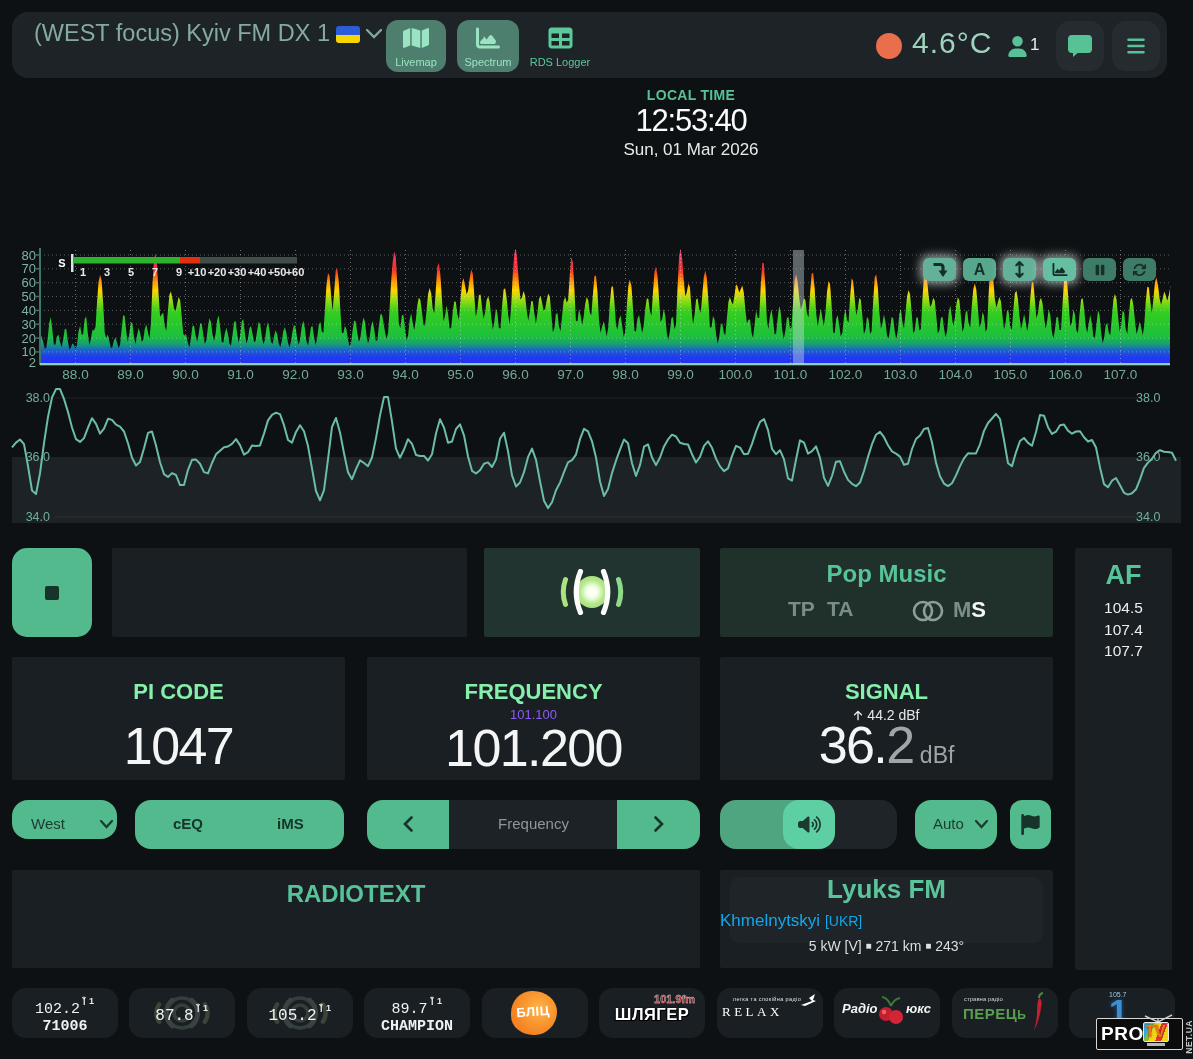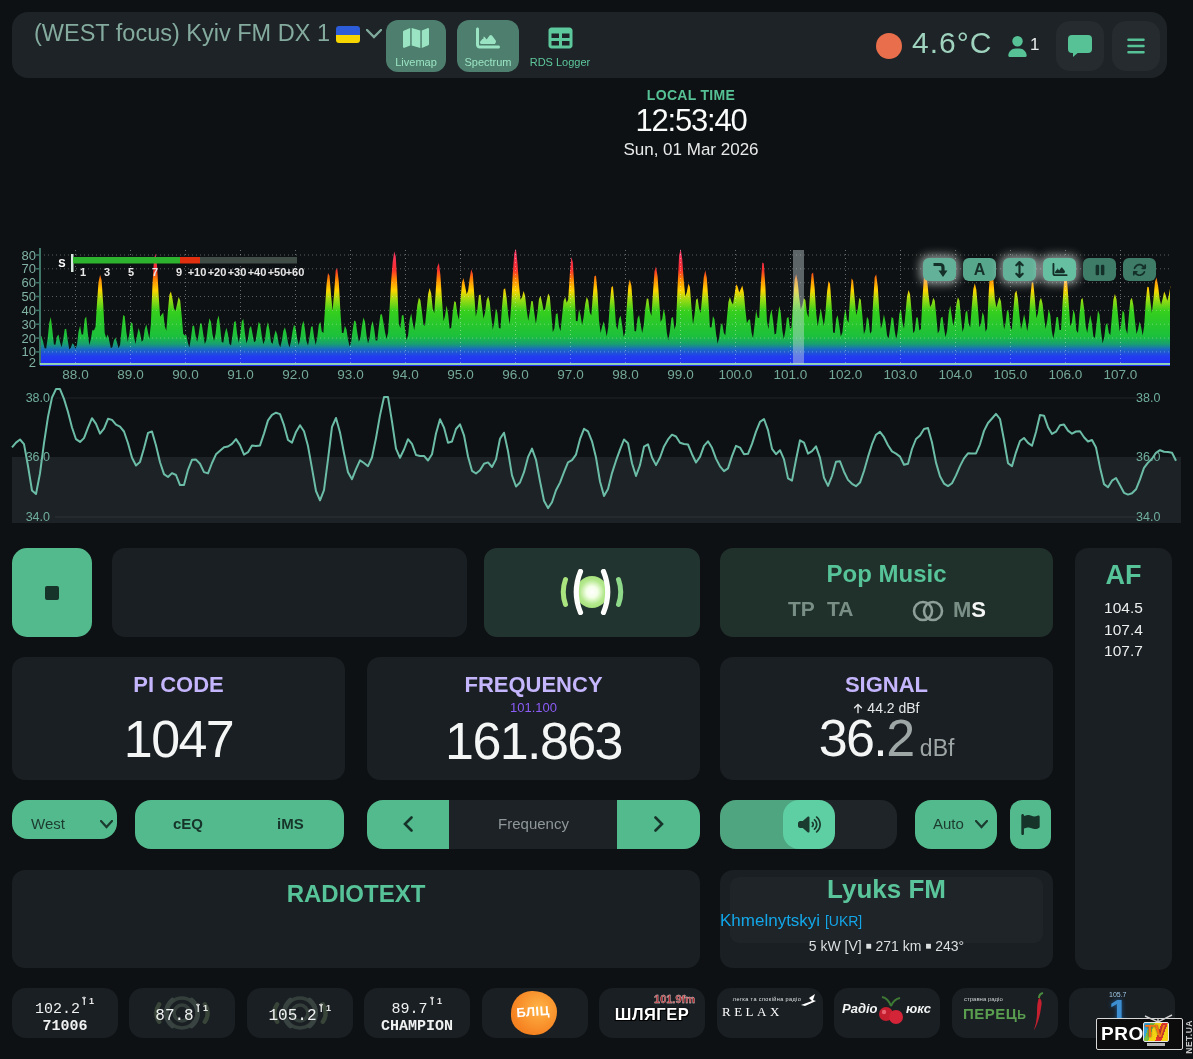--- a/index.html
+++ b/index.html
@@ -1,18 +1,18 @@
 <!DOCTYPE html>
 <html><head><meta charset="utf-8">
 <style>
 *{margin:0;padding:0;box-sizing:border-box}
 html,body{width:1193px;height:1059px;background:#0e1113;overflow:hidden;font-family:"Liberation Sans",sans-serif}
 .abs{position:absolute}
 #wrap{position:relative;width:1193px;height:1059px}
-.panel{position:absolute;background:#1a1f23;border-radius:13px}
+.panel{position:absolute;background:#1a1f23;border-radius:2px}
 .grbtn{position:absolute;background:#53ba8d;border-radius:16px}
 
 #hdr{position:absolute;left:12px;top:12px;width:1155px;height:66px;background:#1d2327;border-radius:16px}
 #title{position:absolute;left:34px;top:18px;font-size:23.5px;line-height:27px;color:#84ab9d}
 .flag{display:inline-block;width:24px;height:17px;border-radius:3px;overflow:hidden;vertical-align:-2px;margin-left:6px}
 .flag div{height:8.5px;background:#2c5cd8}.flag div+div{background:#f6d500}
 .chev{display:inline-block;margin-left:6px;vertical-align:2px}
 .topbtn{position:absolute;top:20px;height:52px;border-radius:12px;text-align:center;color:#8ee0bd}
 .topbtn .lb{font-size:11px;margin-top:2px;color:#9be4c3}
 .iconbtn{position:absolute;top:21px;width:48px;height:50px;background:#252b2f;border-radius:14px;display:flex;align-items:center;justify-content:center}
@@ -29,21 +29,21 @@
 #stopbtn{position:absolute;left:12px;top:548px;width:80px;height:89px;background:#53ba8d;border-radius:15px}
 #stopbtn i{position:absolute;left:33px;top:38px;width:14px;height:14px;background:#16342a;border-radius:2px}
 #emptyp{left:112px;top:548px;width:355px;height:89px}
 #playp{left:484px;top:548px;width:216px;height:89px;background:#223430}
 #popp{left:720px;top:548px;width:333px;height:89px;background:#20312b}
 #afp{left:1075px;top:548px;width:97px;height:422px}
 
 #pip{left:12px;top:657px;width:333px;height:123px}
 #freqp{left:367px;top:657px;width:333px;height:123px}
 #sigp{left:720px;top:657px;width:333px;height:123px}
-.ph{font-size:22px;font-weight:700;color:#c4b5fd;text-align:center;padding-top:15px}
+.ph{font-size:22px;font-weight:700;color:#86efac;text-align:center;padding-top:22px}
 .bignum{font-size:52px;color:#f4f5f5;text-align:center;letter-spacing:-1.6px;line-height:52px}
 
 .preset{position:absolute;top:988px;width:106px;height:50px;background:#1a1f23;border-radius:14px;overflow:hidden}
 .mono{font-family:"Liberation Mono",monospace}
 .supsvg{vertical-align:7px;margin-left:1px}
 .fainticon{position:absolute;left:24px;top:4px}
 </style></head>
 <body>
 <div id="wrap">
 
@@ -287,21 +287,21 @@
   <div style="margin-top:6px;text-align:center;font-size:15.5px;color:#eceeee;line-height:21.5px">104.5<br>107.4<br>107.7</div>
 </div>
 
 <div class="panel" id="pip">
       <div class="ph">PI CODE</div>
       <div class="bignum" style="margin-top:15px">1047</div>
     </div>
 <div class="panel" id="freqp">
       <div class="ph">FREQUENCY</div>
       <div style="font-size:13px;color:#8b5cf6;text-align:center;margin-top:2px">101.100</div>
-      <div class="bignum" style="margin-top:0px">161.863</div>
+      <div class="bignum" style="margin-top:0px">101.200</div>
     </div>
 <div class="panel" id="sigp">
       <div class="ph">SIGNAL</div>
       <div style="font-size:14px;color:#e6e8e8;text-align:center;margin-top:2px"><svg width="10" height="11" viewBox="0 0 384 512" style="vertical-align:-1px">
           <path fill="#e6e8e8" d="M214.6 41.4c-12.5-12.5-32.8-12.5-45.3 0l-160 160c-12.5 12.5-12.5 32.8 0 45.3s32.8 12.5 45.3 0L160 141.2V448c0 17.7 14.3 32 32 32s32-14.3 32-32V141.2L329.4 246.6c12.5 12.5 32.8 12.5 45.3 0s12.5-32.8 0-45.3l-160-160z"></path>
         </svg> 44.2 dBf</div>
 <div style="text-align:center;margin-top:-4px;line-height:52px"><span style="font-size:52px;color:#f4f5f5;letter-spacing:-1.6px">36.</span><span style="font-size:52px;color:#9fa6a6;letter-spacing:-1.6px">2</span><span style="font-size:23px;color:#9fa6a6"> dBf</span></div>
     </div>
 
 <div class="grbtn" style="left:12px;top:800px;width:105px;height:39px">

